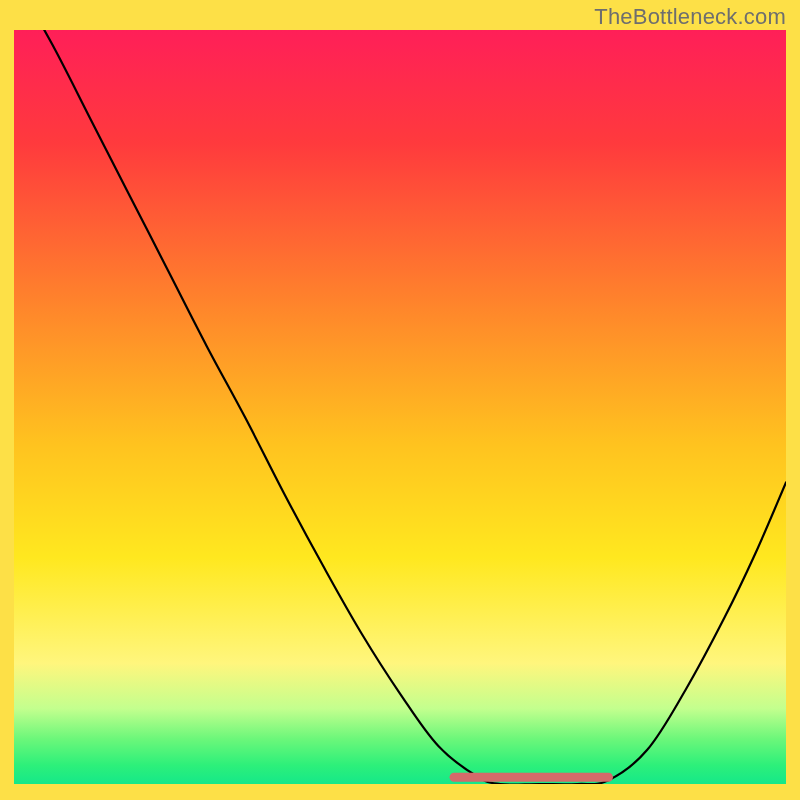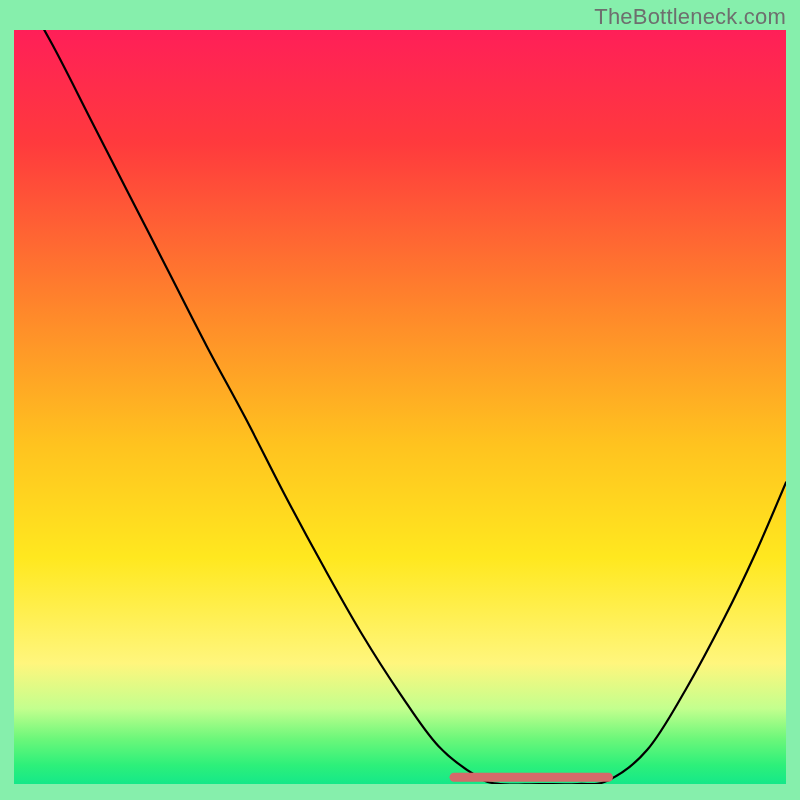--- a/index.html
+++ b/index.html
@@ -7,21 +7,21 @@
     padding: 0;
     width: 800px;
     height: 800px;
     background: #000;
     overflow: hidden;
   }
   .stage {
     position: relative;
     width: 800px;
     height: 800px;
-    background: #86efac;
+    background: #fde047;
   }
   .plot {
     position: absolute;
     left: 14px;
     top: 30px;
     width: 772px;
     height: 754px;
     overflow: hidden;
   }
   .bg-gradient {

